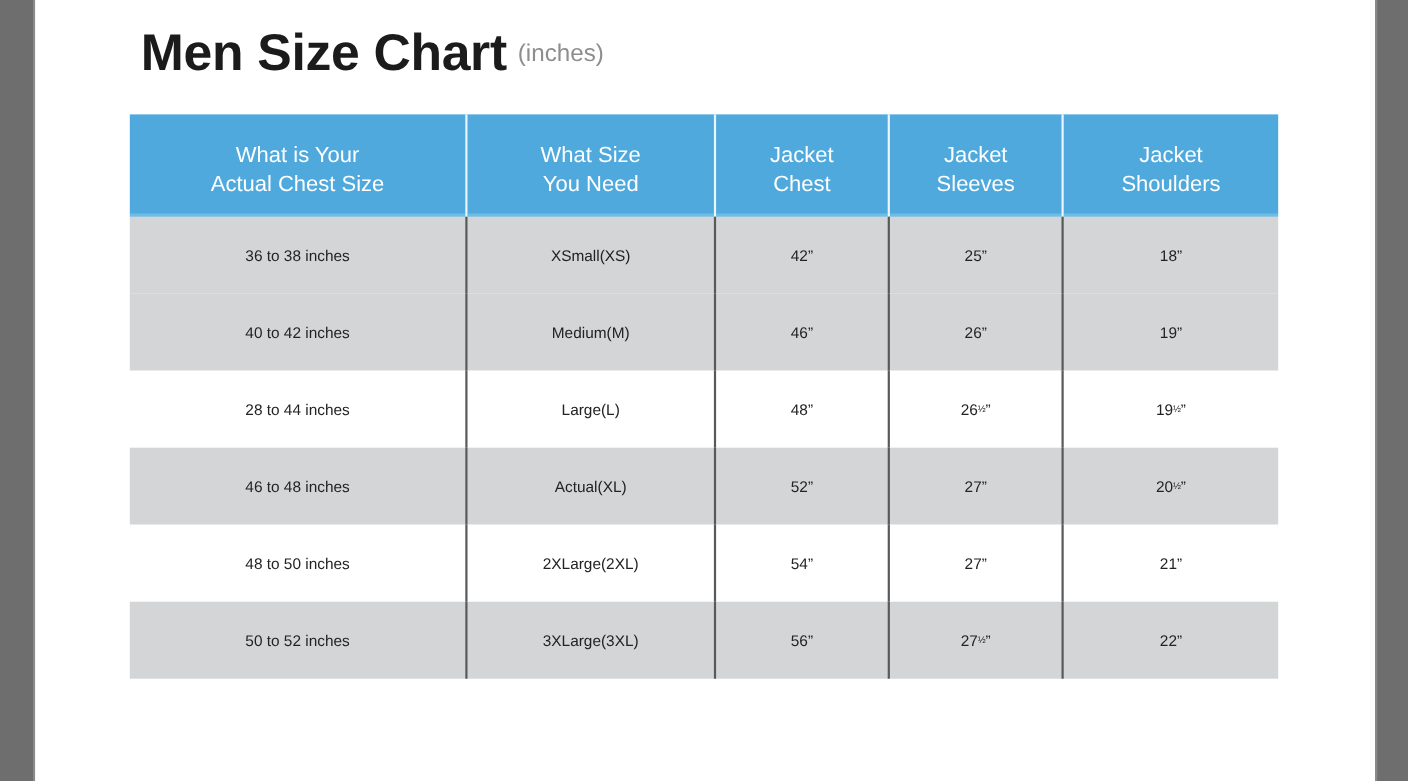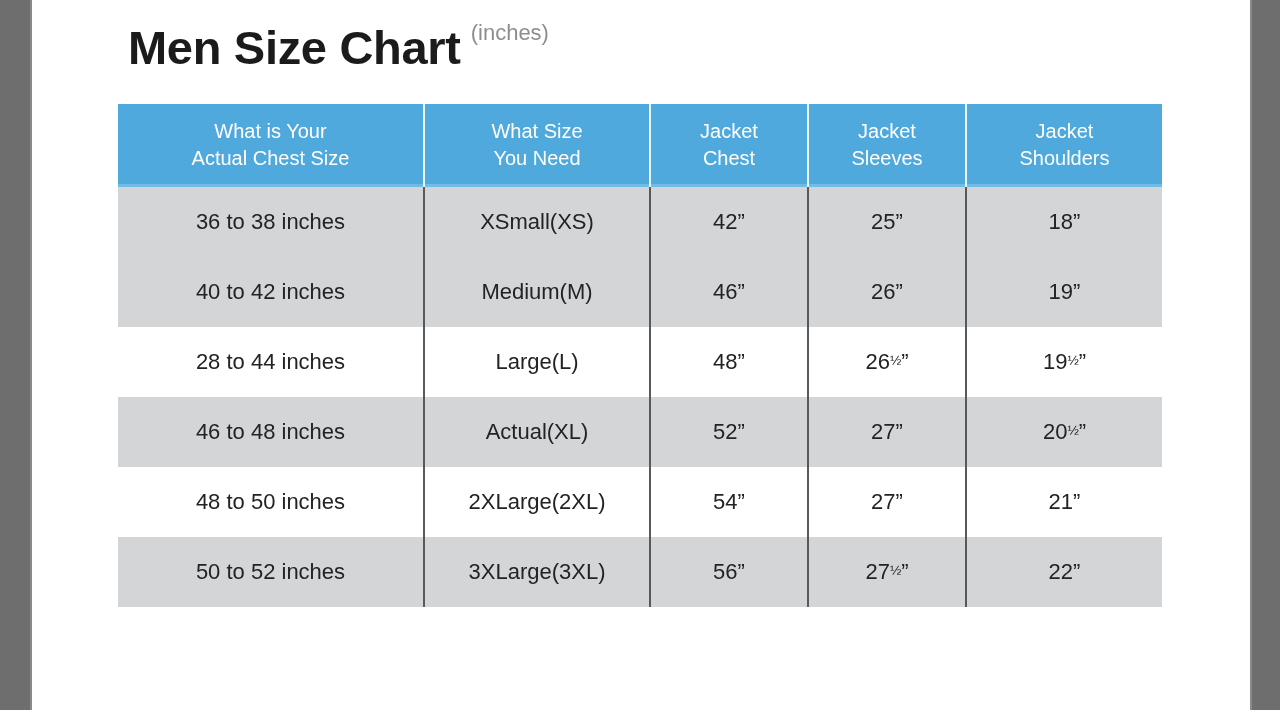--- a/index.html
+++ b/index.html
@@ -39,21 +39,21 @@
     height: 710px;
     background: #ffffff;
   }
 
   
   .title-row {
     position: absolute;
     left: 96px;
     top: 20px;
     display: flex;
-    align-items: flex-start;
+    align-items: center;
     white-space: nowrap;
   }
   .title-main {
     font-size: 47px;
     font-weight: 700;
     color: #1b1b1b;
     letter-spacing: -0.3px;
   }
   .title-sub {
     font-size: 22px;
@@ -76,31 +76,31 @@
   .size-table col.c3 { width: 158px; }
   .size-table col.c4 { width: 158px; }
   .size-table col.c5 { width: 196px; }
 
   .size-table thead th {
     background: #4fa9dc;
     color: #ffffff;
     font-size: 20px;
     font-weight: 400;
     line-height: 1.33;
-    padding: 14px 6px 16px;
+    padding: 24px 6px 16px;
     text-align: center;
     vertical-align: middle;
     border-right: 2px solid #eaf6fd;
     box-shadow: inset 0 -3px 0 #6fbce6;
   }
   .size-table thead th:last-child { border-right: none; }
   .size-table thead th .hl { display: block; }
 
   .size-table tbody td {
-    font-size: 22px;
+    font-size: 14px;
     font-weight: 400;
     color: #232323;
     text-align: center;
     height: 70px;
     padding: 0 6px;
     border-right: 2px solid #58595b;
     white-space: nowrap;
   }
   .size-table tbody td:last-child { border-right: none; }
   .size-table tbody tr.shade td { background: #d3d5d6; }

